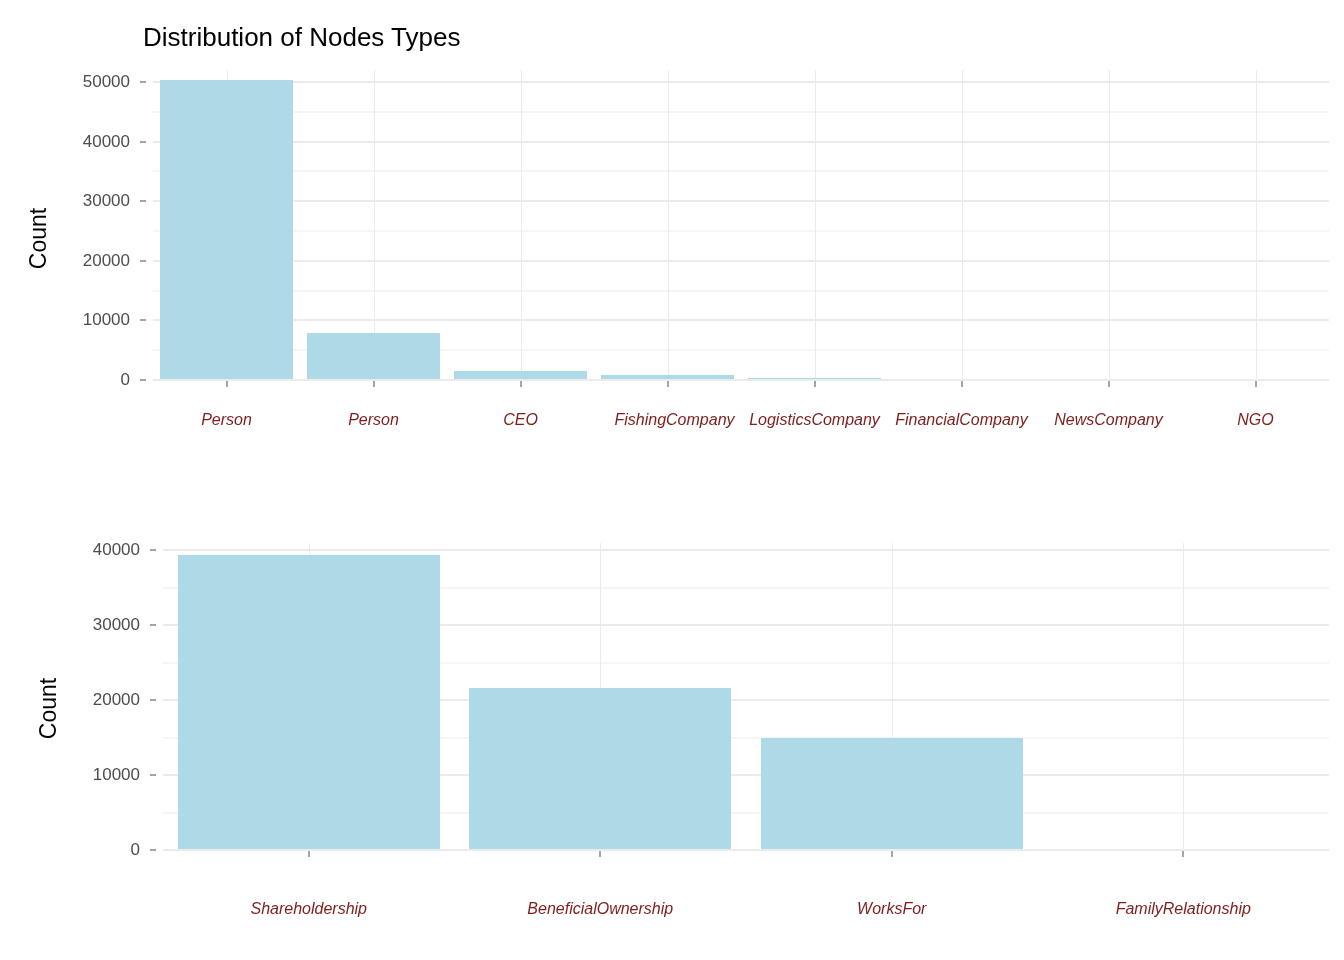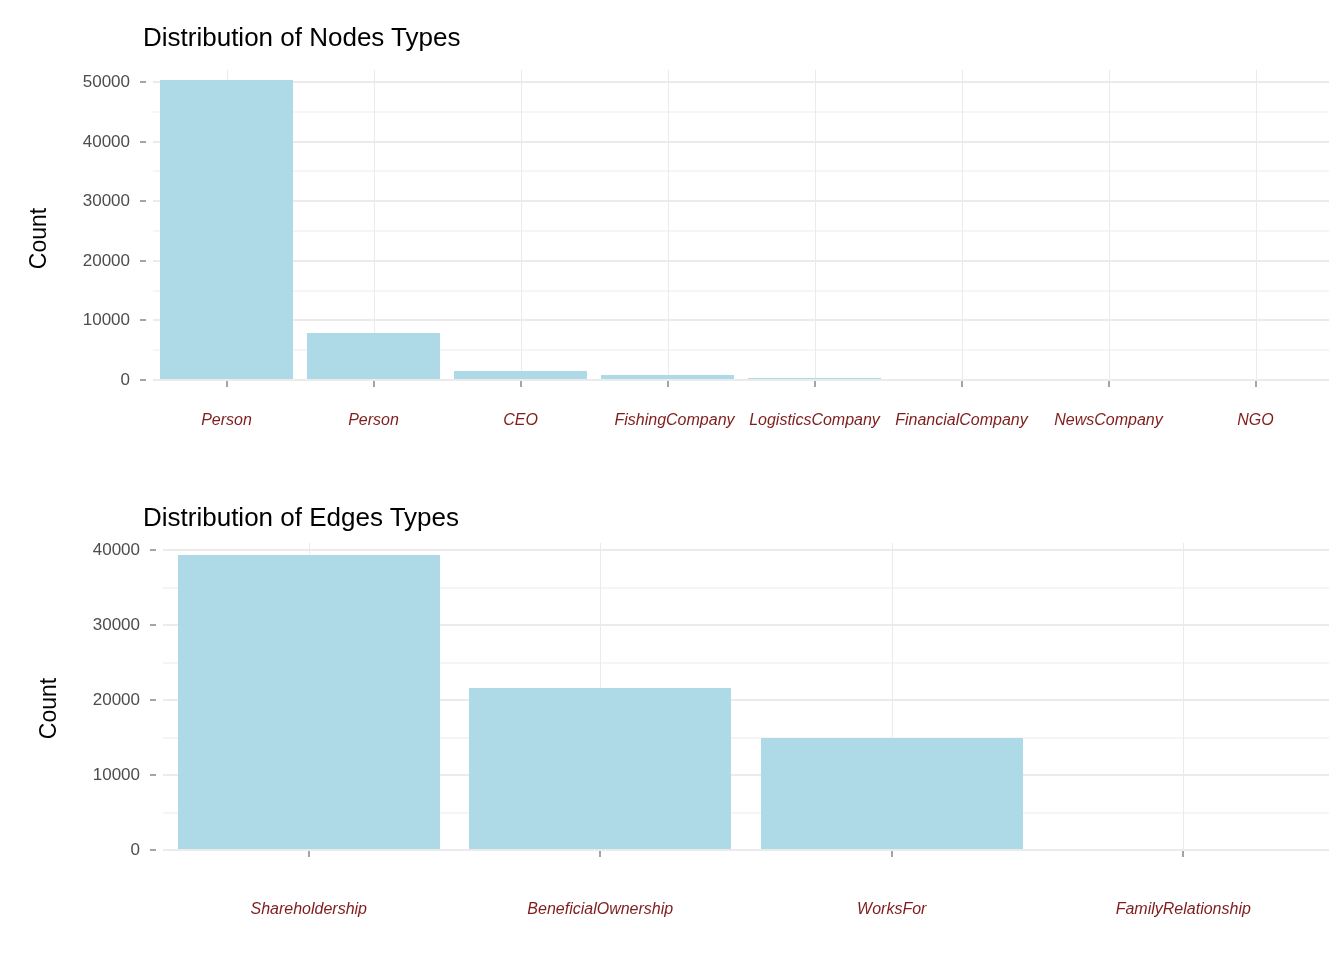--- a/index.html
+++ b/index.html
@@ -242,21 +242,20 @@
   <div class="ytick-mark" style="top: 380px;"></div>
       <div class="ytick-mark" style="top: 320.385px;"></div>
       <div class="ytick-mark" style="top: 260.769px;"></div>
       <div class="ytick-mark" style="top: 201.154px;"></div>
       <div class="ytick-mark" style="top: 141.538px;"></div>
       <div class="ytick-mark" style="top: 81.9231px;"></div>
     </div>
 
   <div class="panel panel-edges">
 
-    <div class="chart-title">Distribution of Edges Types</div>
 
     <div class="y-axis-title">Count</div>
 
 
     <div class="ytick-wrap" id="edges-yticks">
         <div class="ytick" style="top: 370px;">0</div>
         <div class="ytick" style="top: 295.122px;">10000</div>
         <div class="ytick" style="top: 220.244px;">20000</div>
         <div class="ytick" style="top: 145.366px;">30000</div>
         <div class="ytick" style="top: 70.4878px;">40000</div>

